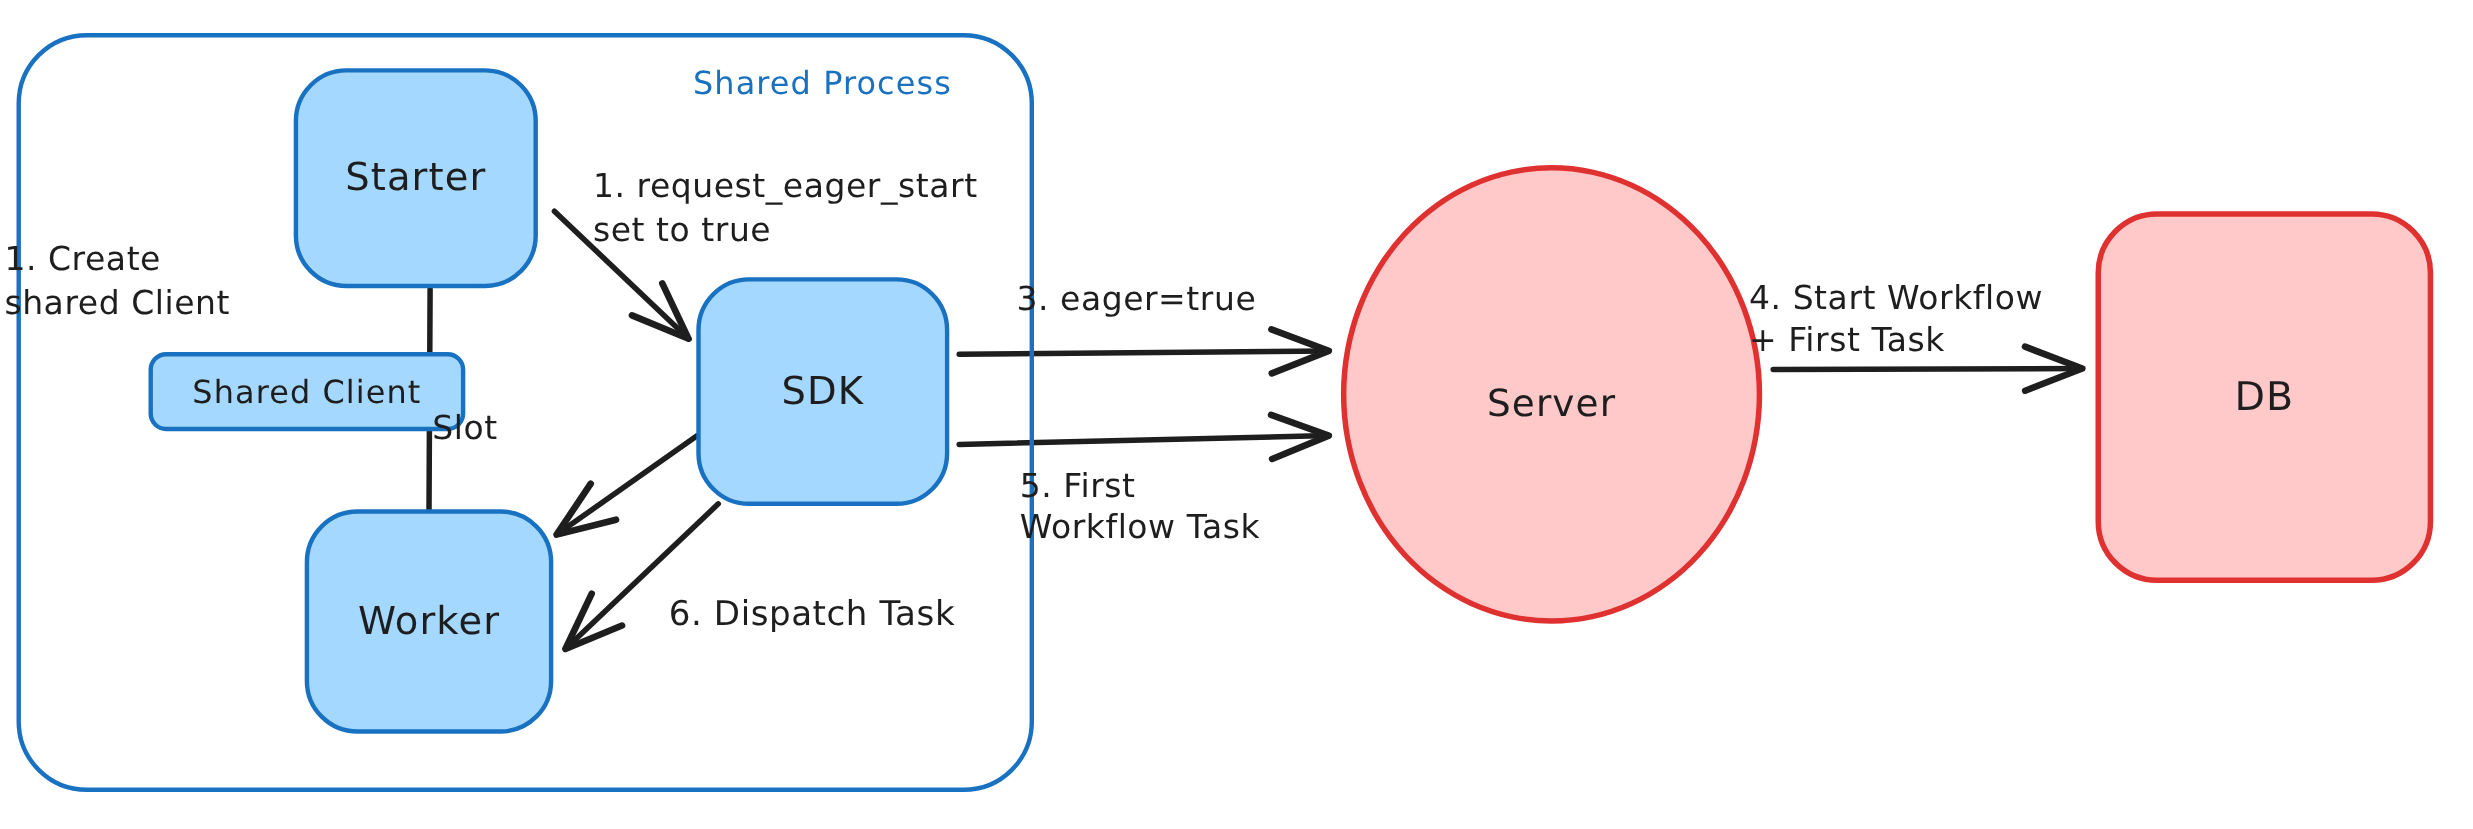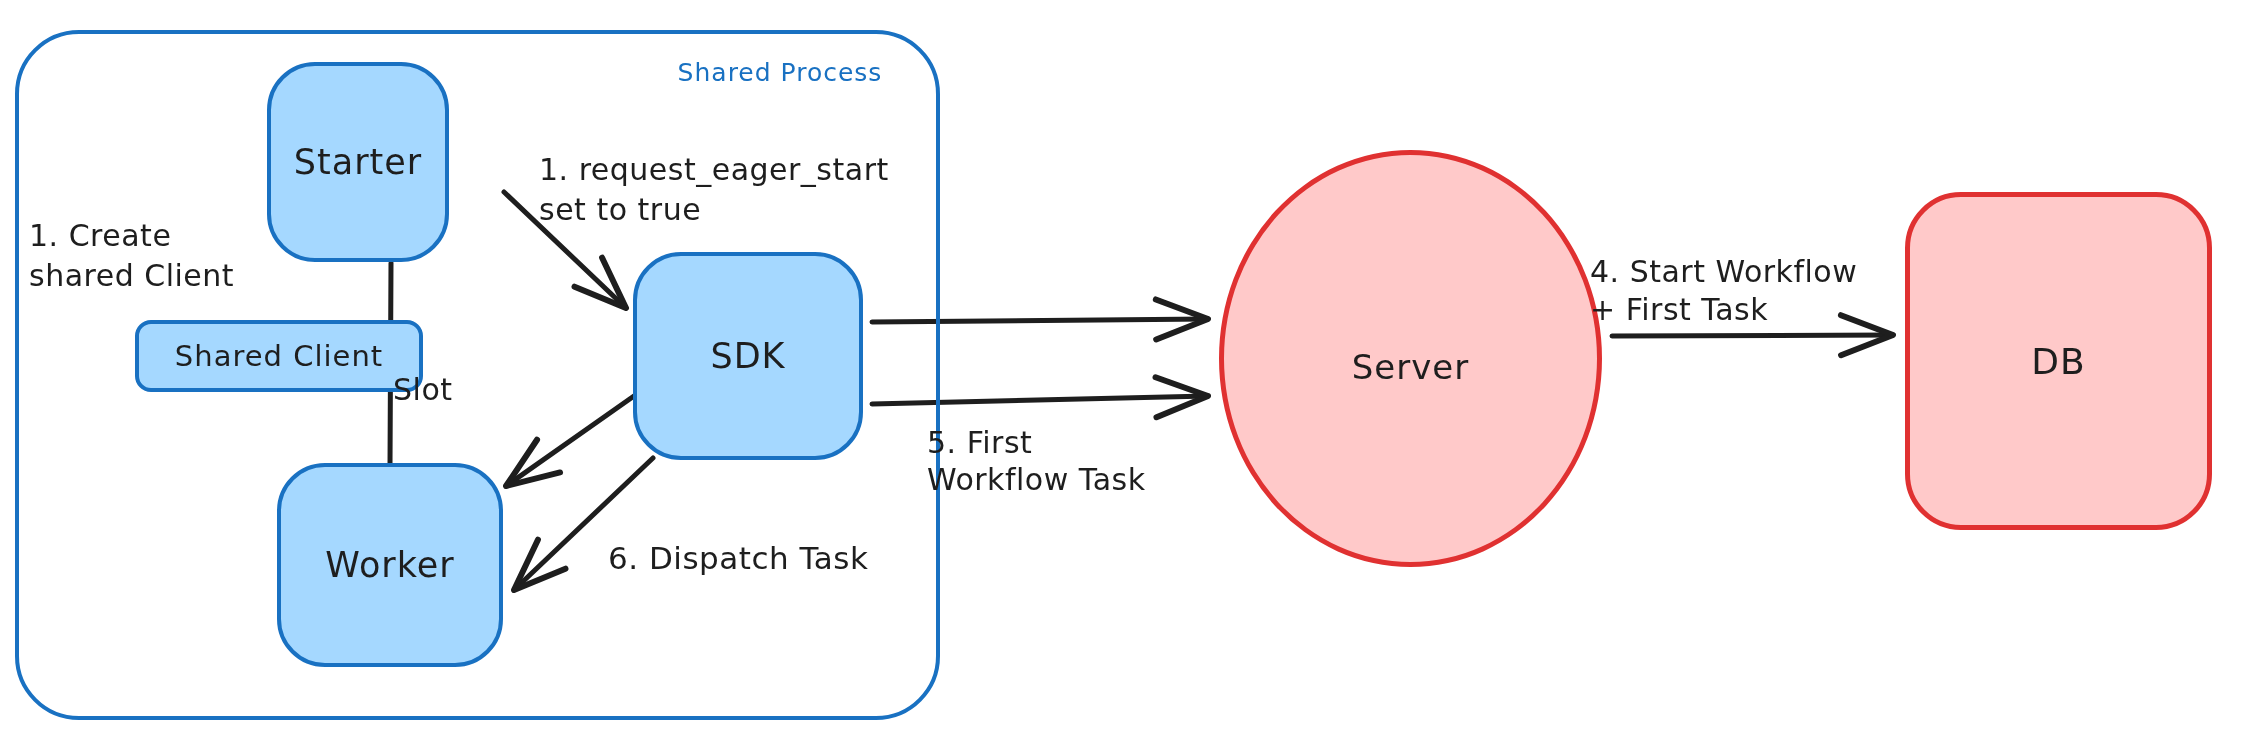--- a/index.html
+++ b/index.html
@@ -41,22 +41,22 @@
   }
   .node-red{
     background:var(--red-fill);
     border:5.5px solid var(--red-stroke);
   }
   .node-label{font-size:35px;letter-spacing:1px;color:var(--ink);}
   .node-label-sm{font-size:29px;letter-spacing:1px;color:var(--ink);}
   .group-label{
     position:absolute;z-index:3;
     color:var(--blue-label);
-    font-size:25px;letter-spacing:1px;
-    text-align:center;
+    font-size:29px;letter-spacing:1px;
+    text-align:left;
   }
   .annot{
     position:absolute;z-index:4;
     font-size:30px;letter-spacing:.5px;
     text-align:left;line-height:40px;
     color:var(--ink);white-space:nowrap;
   }
   .annot span{display:block;}
 </style>
 </head>
@@ -76,21 +76,21 @@
     <path class="wire" d="M 634 396 L 506 486" marker-end="url(#arw)"></path>
     <path class="wire" d="M 653 458 L 514 590" marker-end="url(#arw)"></path>
     <path class="wire" d="M 872 322 L 1208 319" marker-end="url(#arw)"></path>
     <path class="wire" d="M 872 404 L 1208 396" marker-end="url(#arw)"></path>
     <path class="wire" d="M 1612 336 L 1893 335" marker-end="url(#arw)"></path>
   </svg>
 
   <div class="group-box" style="left:15px;top:30px;width:925px;height:690px;"></div>
   <div class="group-label" style="left:630px;top:58px;width:300px;">Shared Process</div>
 
-  <div class="node node-blue" style="left:267px;top:62px;width:182px;height:200px;border-radius:48px;justify-content:center;">
+  <div class="node node-blue" style="left:267px;top:62px;width:222px;height:200px;border-radius:48px;justify-content:center;">
     <span class="node-label">Starter</span>
   </div>
 
   <div class="node node-blue" style="left:135px;top:320px;width:288px;height:72px;border-radius:16px;">
     <span class="node-label-sm">Shared Client</span>
   </div>
 
   <div class="node node-blue" style="left:633px;top:252px;width:230px;height:208px;border-radius:48px;">
     <span class="node-label">SDK</span>
   </div>
@@ -100,38 +100,41 @@
   </div>
 
   <div class="node node-red" style="left:1219px;top:150px;width:383px;height:417px;border-radius:50%;">
     <span class="node-label" style="font-size:34px;margin-top:16px;">Server</span>
   </div>
 
   <div class="node node-red" style="left:1905px;top:192px;width:307px;height:338px;border-radius:56px;">
     <span class="node-label" style="font-size:36px;">DB</span>
   </div>
 
-  <div class="annot" style="left:4px;top:216px;width:220px;margin-left:25px;">
+  <div class="annot" style="left:4px;top:216px;width:220px;">
     <span>1. Create</span>
     <span>shared Client</span>
   </div>
 
   <div class="annot" style="left:539px;top:150px;width:400px;">
     <span>1. request_eager_start</span>
     <span>set to true</span>
   </div>
 
   <div class="annot" style="left:393px;top:370px;width:220px;line-height:39px;">
     <span>Slot</span>
   </div>
 
   <div class="annot" style="left:608px;top:538px;width:300px;font-size:31px;">
     <span>6. Dispatch Task</span>
   </div>
 
+  <div class="annot" style="left:924px;top:253px;width:300px;">
+    <span>3. eager=true</span>
+  </div>
 
   <div class="annot" style="left:927px;top:424px;width:300px;line-height:37px;">
     <span>5. First</span>
     <span>Workflow Task</span>
   </div>
 
   <div class="annot" style="left:1590px;top:253px;width:300px;line-height:38px;">
     <span>4. Start Workflow</span>
     <span>+ First Task</span>
   </div>

